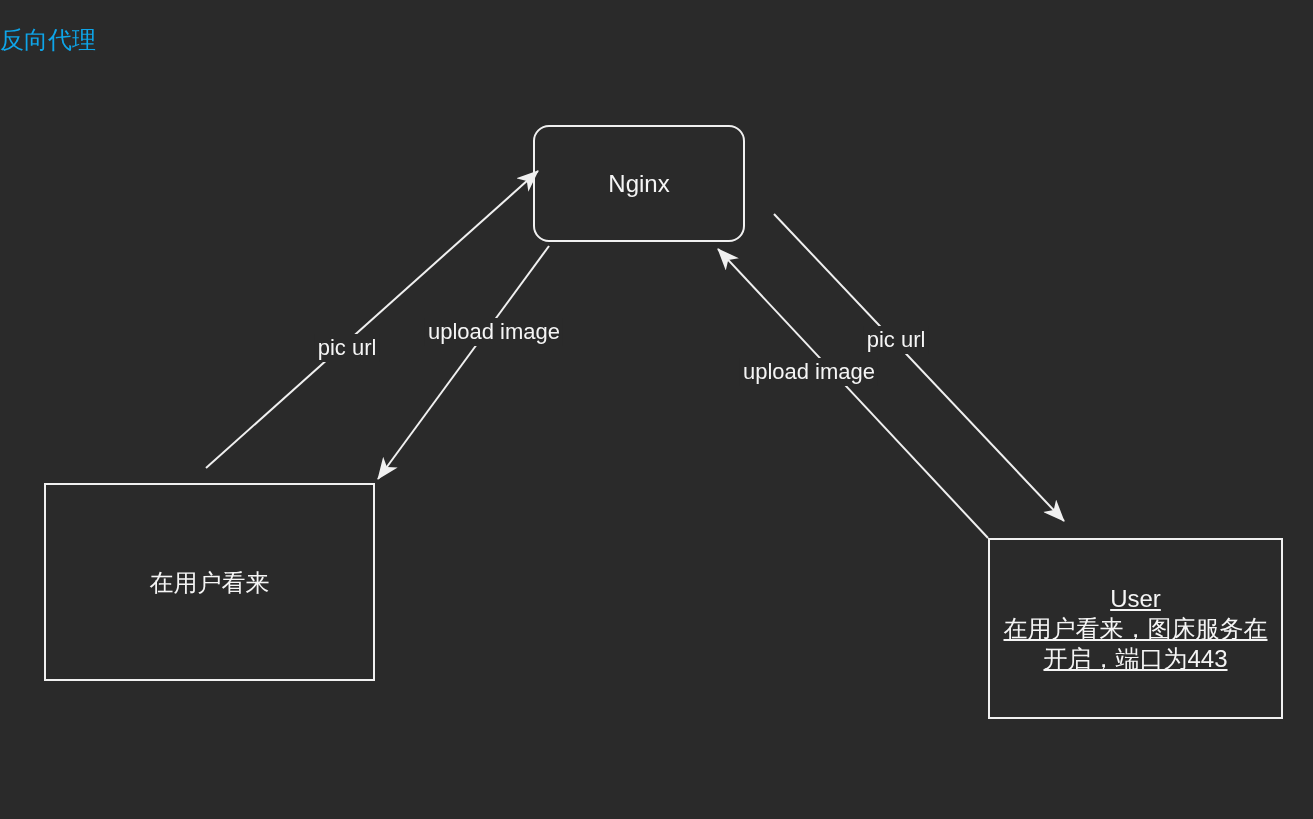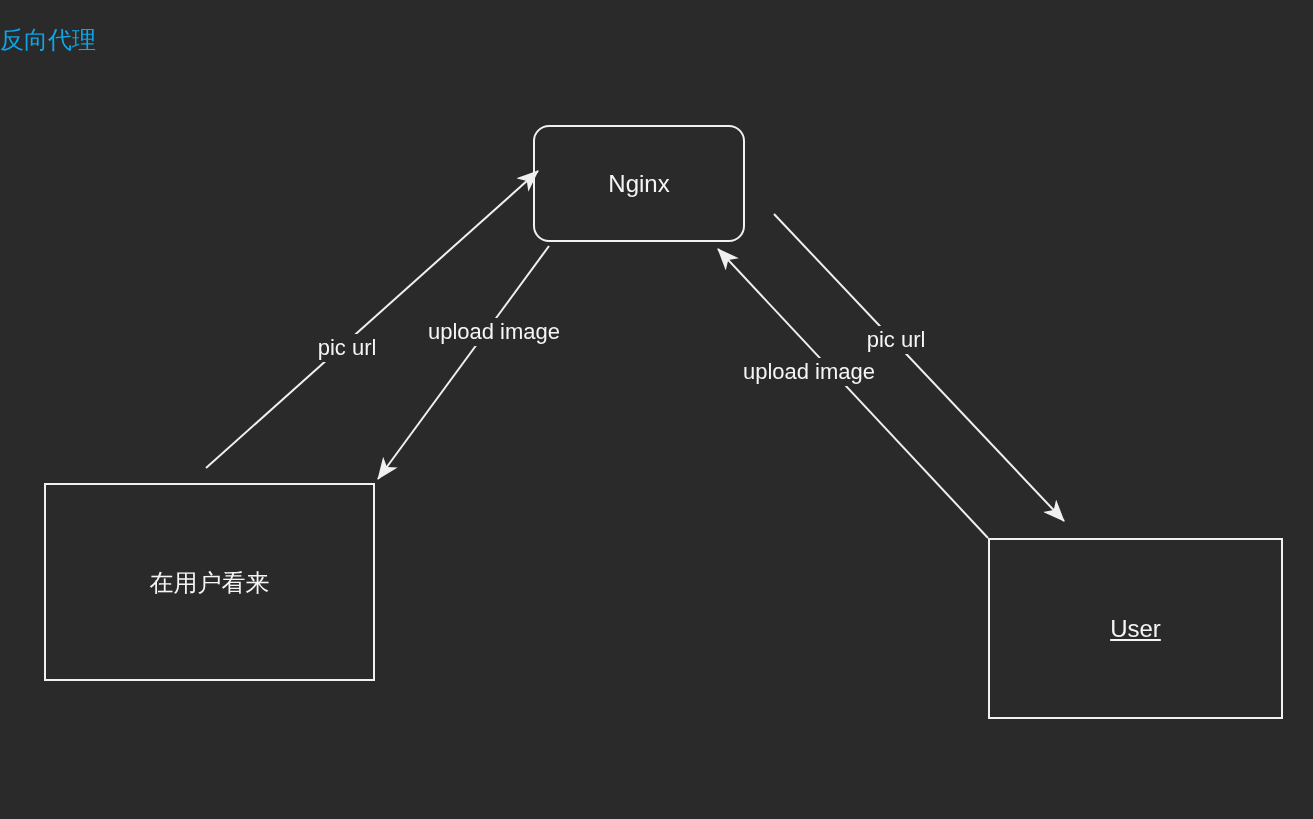--- a/index.html
+++ b/index.html
@@ -110,20 +110,22 @@
   <div class="node node-nginx">
     <div>Nginx</div>
   </div>
 
   <div class="node node-image-service">
     <div>在用户看来</div>
   </div>
 
   <div class="node node-user">
     <div>User</div>
+    <div>在用户看来，图床服务在</div>
+    <div>开启，端口为443</div>
   </div>
 
   <div class="edge-label pic-url-left">pic url</div>
   <div class="edge-label upload-left">upload image</div>
   <div class="edge-label upload-right">upload image</div>
   <div class="edge-label pic-url-right">pic url</div>
 
 </div>
 
 </body></html>

